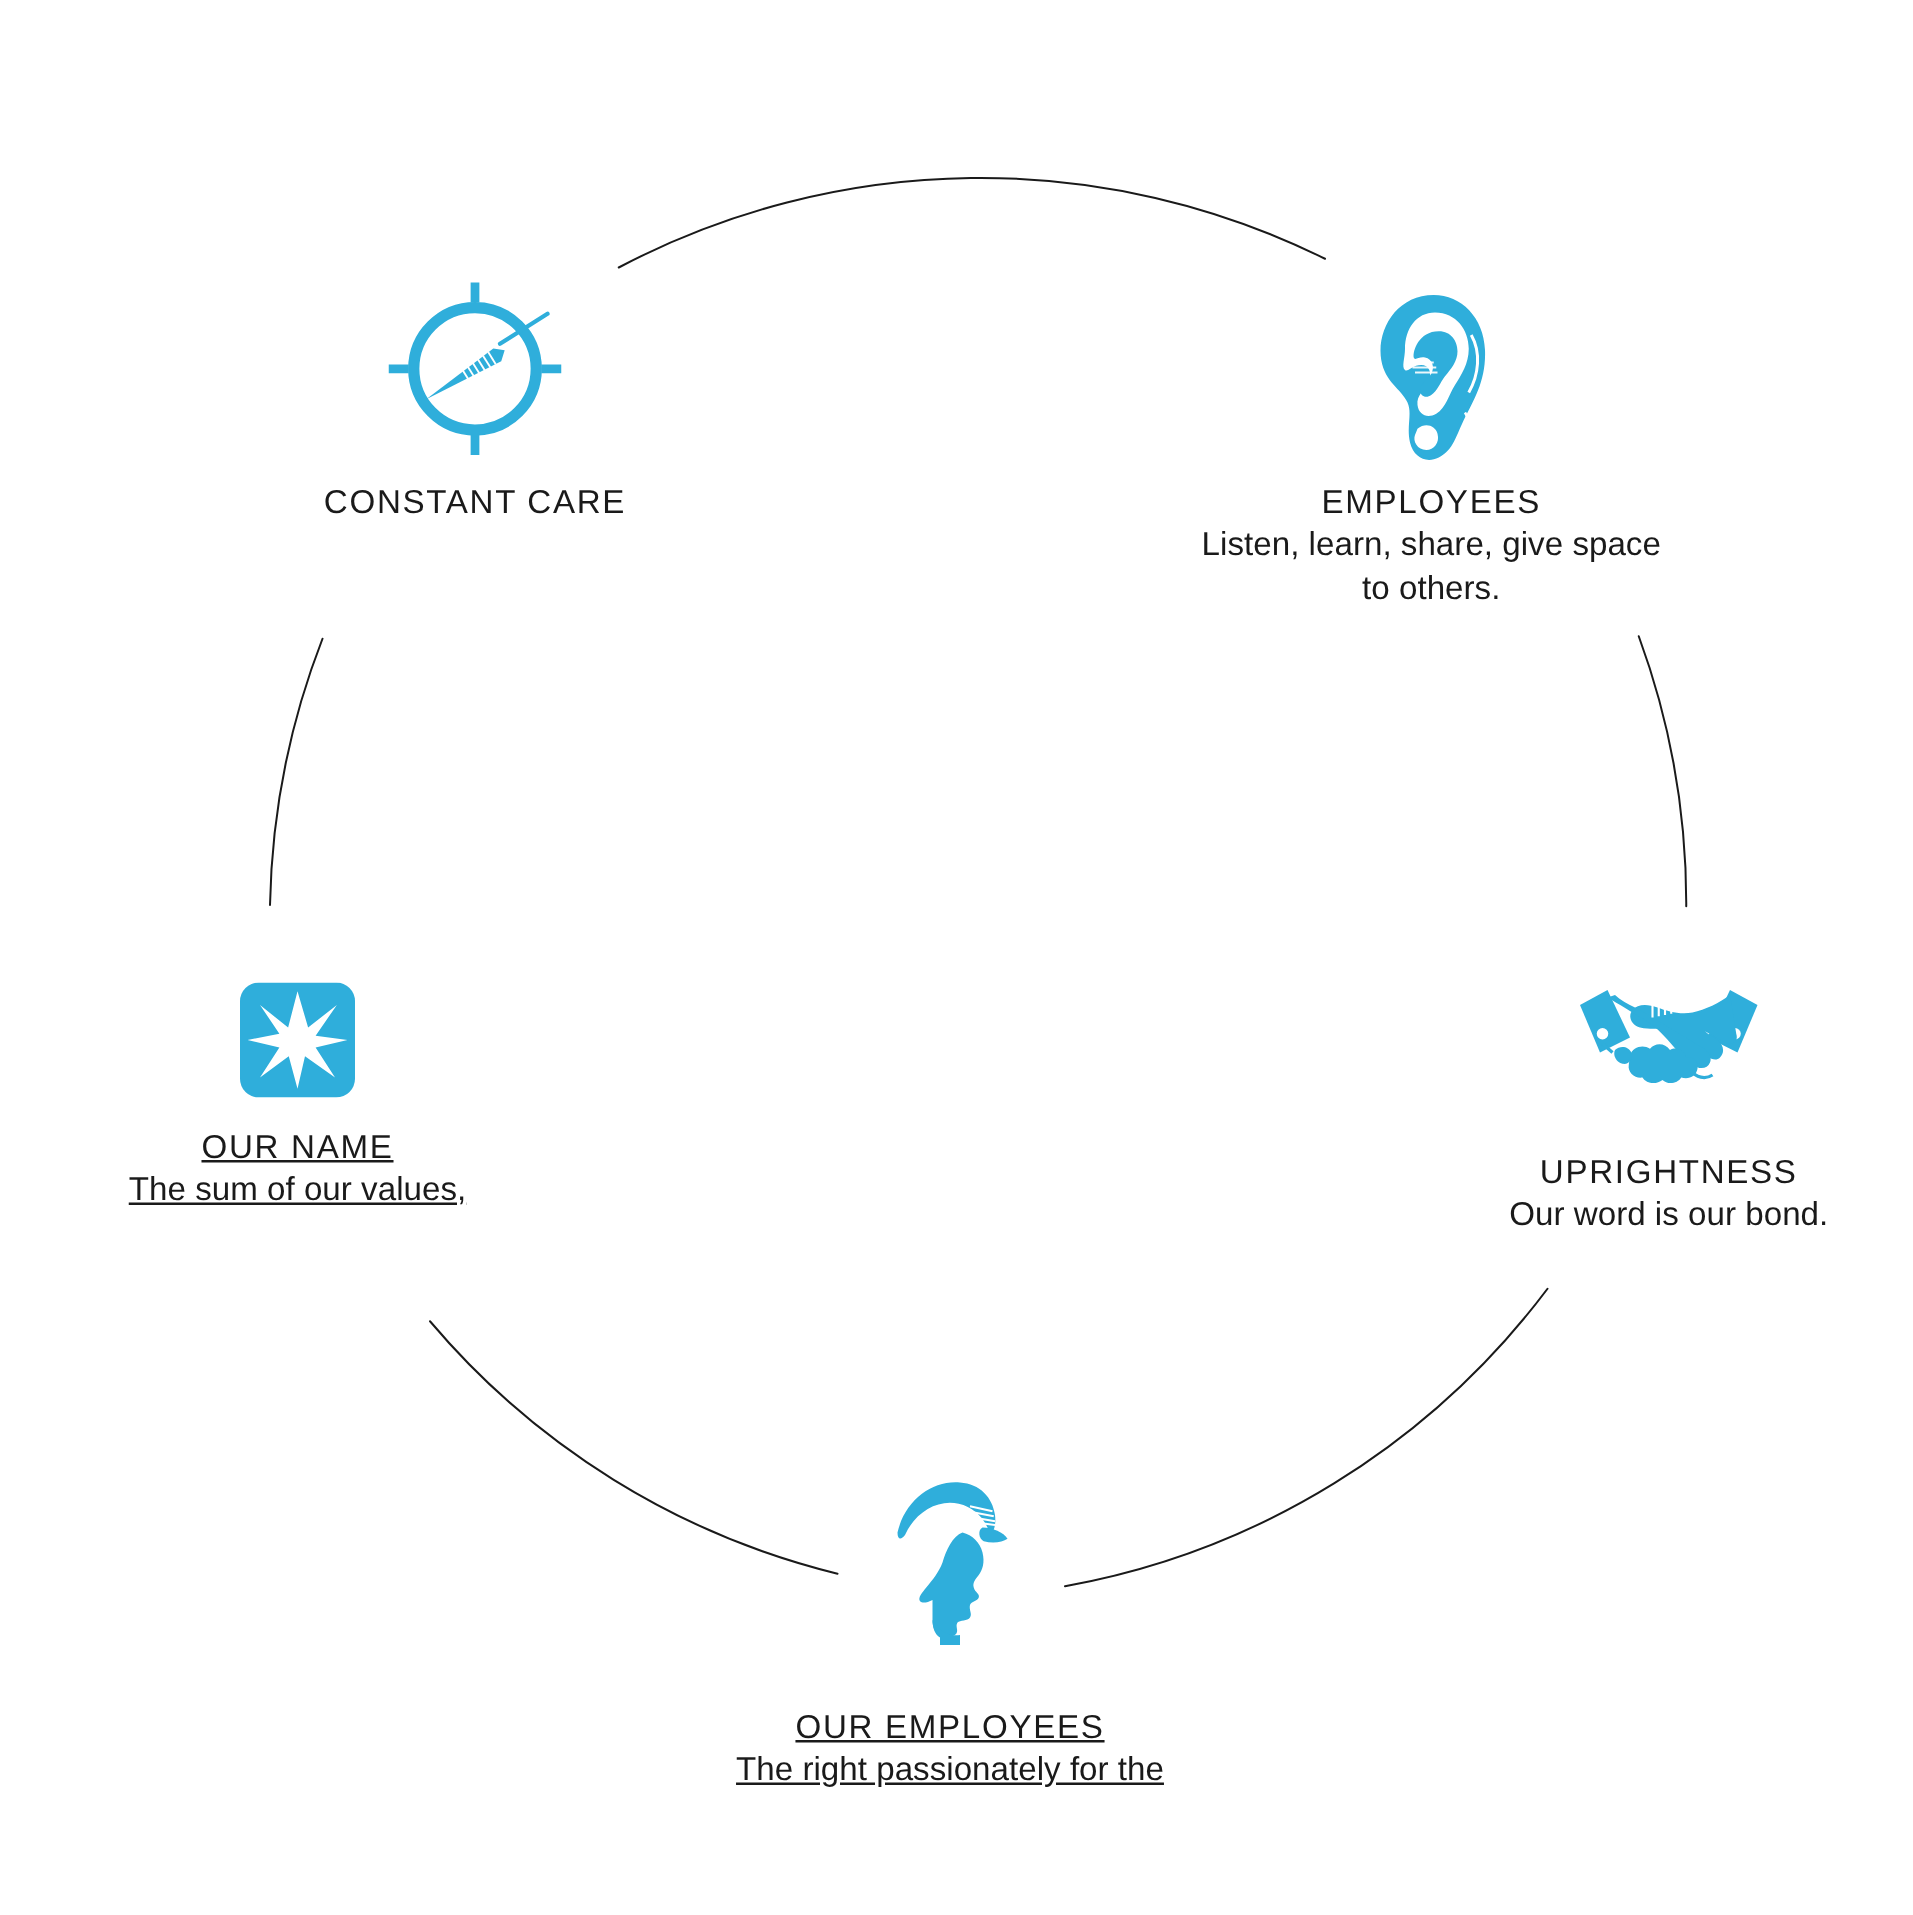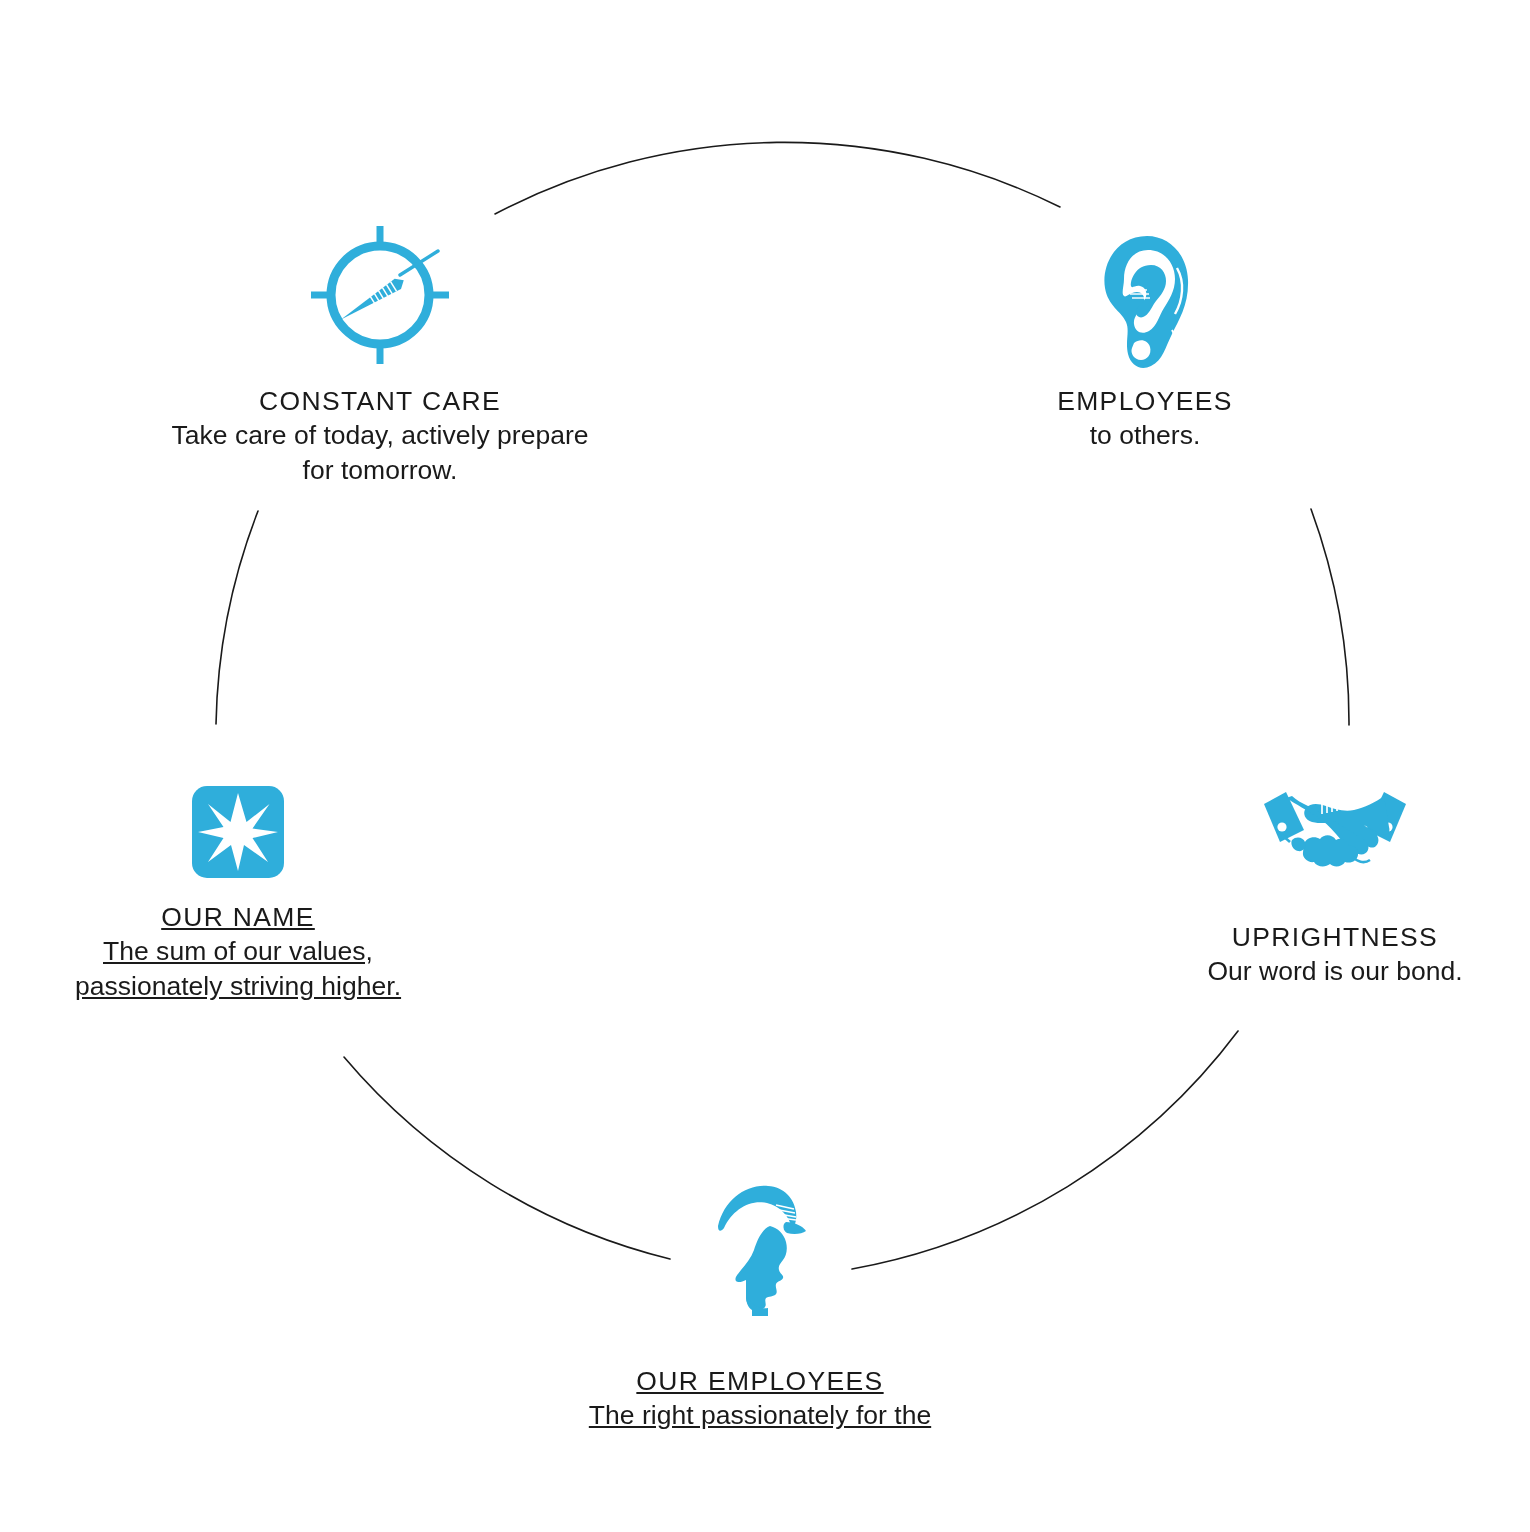--- a/index.html
+++ b/index.html
@@ -138,24 +138,20 @@
             <line x1="76" y1="69.9" x2="76" y2="80.1"></line>
             <line x1="81" y1="69.7" x2="81" y2="80.3"></line>
             <line x1="86" y1="69.5" x2="86" y2="80.5"></line>
             <line x1="91" y1="69.3" x2="91" y2="80.7"></line>
           </g>
         </g>
       </svg>
     </div>
     <div class="label-block">
       <div class="v-title">CONSTANT CARE</div>
-      <div class="v-desc">
-        <div>Take care of today, actively prepare</div>
-        <div>for tomorrow.</div>
-      </div>
     </div>
   </div>
 
   <div class="node" id="node-humbleness">
     <div class="icon-wrap">
       <svg width="92" height="136" viewBox="0 0 92 136">
         <path fill="#2fAEDB" d="M48 2 C70 2 88 20 89 46 C90 70 80 86 73 100 C66 114 64 126 52 132 C42 137 32 132 29 120 C26 107 31 97 27 88 C22 77 9 72 6 54 C2 30 18 2 48 2 Z"></path>
         <path fill="#ffffff" d="M49 16 C66 16 76 30 76 45 C76 57 70 66 65 74 C60 82 58 92 50 97 C43 101 36 98 35 90 C34 82 41 78 44 71 C47 64 44 58 38 58 C31 58 27 64 25 62 C22 60 25 52 25 45 C25 29 34 16 49 16 Z"></path>
         <path fill="#2fAEDB" d="M52 31 C62 31 67 39 67 47 C67 55 62 61 57 67 C53 72 51 79 46 82 C42 85 37 83 37 78 C37 73 43 70 46 65 C49 60 47 53 41 52 C36 51 33 55 32 52 C31 47 36 31 52 31 Z"></path>
         <path fill="#ffffff" d="M35 109 C41 104 49 106 51 113 C53 120 48 126 42 126 C35 126 31 119 33 114 Z"></path>
@@ -164,20 +160,21 @@
           <line x1="31" y1="60" x2="50" y2="60"></line>
           <line x1="33" y1="64" x2="51" y2="64"></line>
         </g>
         <path fill="none" stroke="#ffffff" stroke-width="2.4" d="M78 34 C86 48 84 66 76 80"></path>
         <path fill="none" stroke="#ffffff" stroke-width="2" d="M73 96 C78 104 77 114 70 122"></path>
       </svg>
     </div>
     <div class="label-block">
       <div class="v-title">EMPLOYEES</div>
       <div class="v-desc">
+        <div>Listen, learn, share, give space</div>
         <div>to others.</div>
       </div>
     </div>
   </div>
 
   <div class="node" id="node-uprightness">
     <div class="icon-wrap">
       <svg width="150" height="92" viewBox="0 0 150 92">
 
         <polygon fill="#2fAEDB" points="4,22 26,10 44,48 20,60"></polygon>
@@ -216,21 +213,20 @@
     <div class="icon-wrap">
       <svg width="92" height="92" viewBox="0 0 92 92">
         <rect x="0" y="0" width="92" height="92" rx="15" ry="15" fill="#2fAEDB"></rect>
         <polygon fill="#ffffff" points="46,7 54.5,36 77.5,18 60.5,42.5 86,46 60.5,52 76,76 52,59 46,85 39,59 16,76 31.5,52 6,46 31.5,41 16,18 38.5,36"></polygon>
       </svg>
     </div>
     <div class="label-block">
       <div class="v-title">OUR NAME</div>
       <div class="v-desc">
         <div>The sum of our values,</div>
-        <div>passionately striving higher.</div>
       </div>
     </div>
   </div>
 
   <div class="node" id="node-our-employees">
     <div class="icon-wrap">
       <svg width="100" height="136" viewBox="0 0 100 136">
 
         <path fill="#2fAEDB" d="M8 44 C14 18 36 2 58 4 C74 5 84 16 86 30 C87 38 85 44 82 46 C79 34 70 24 57 21 C40 17 22 28 14 46 C11 50 8 50 8 44 Z"></path>
 

